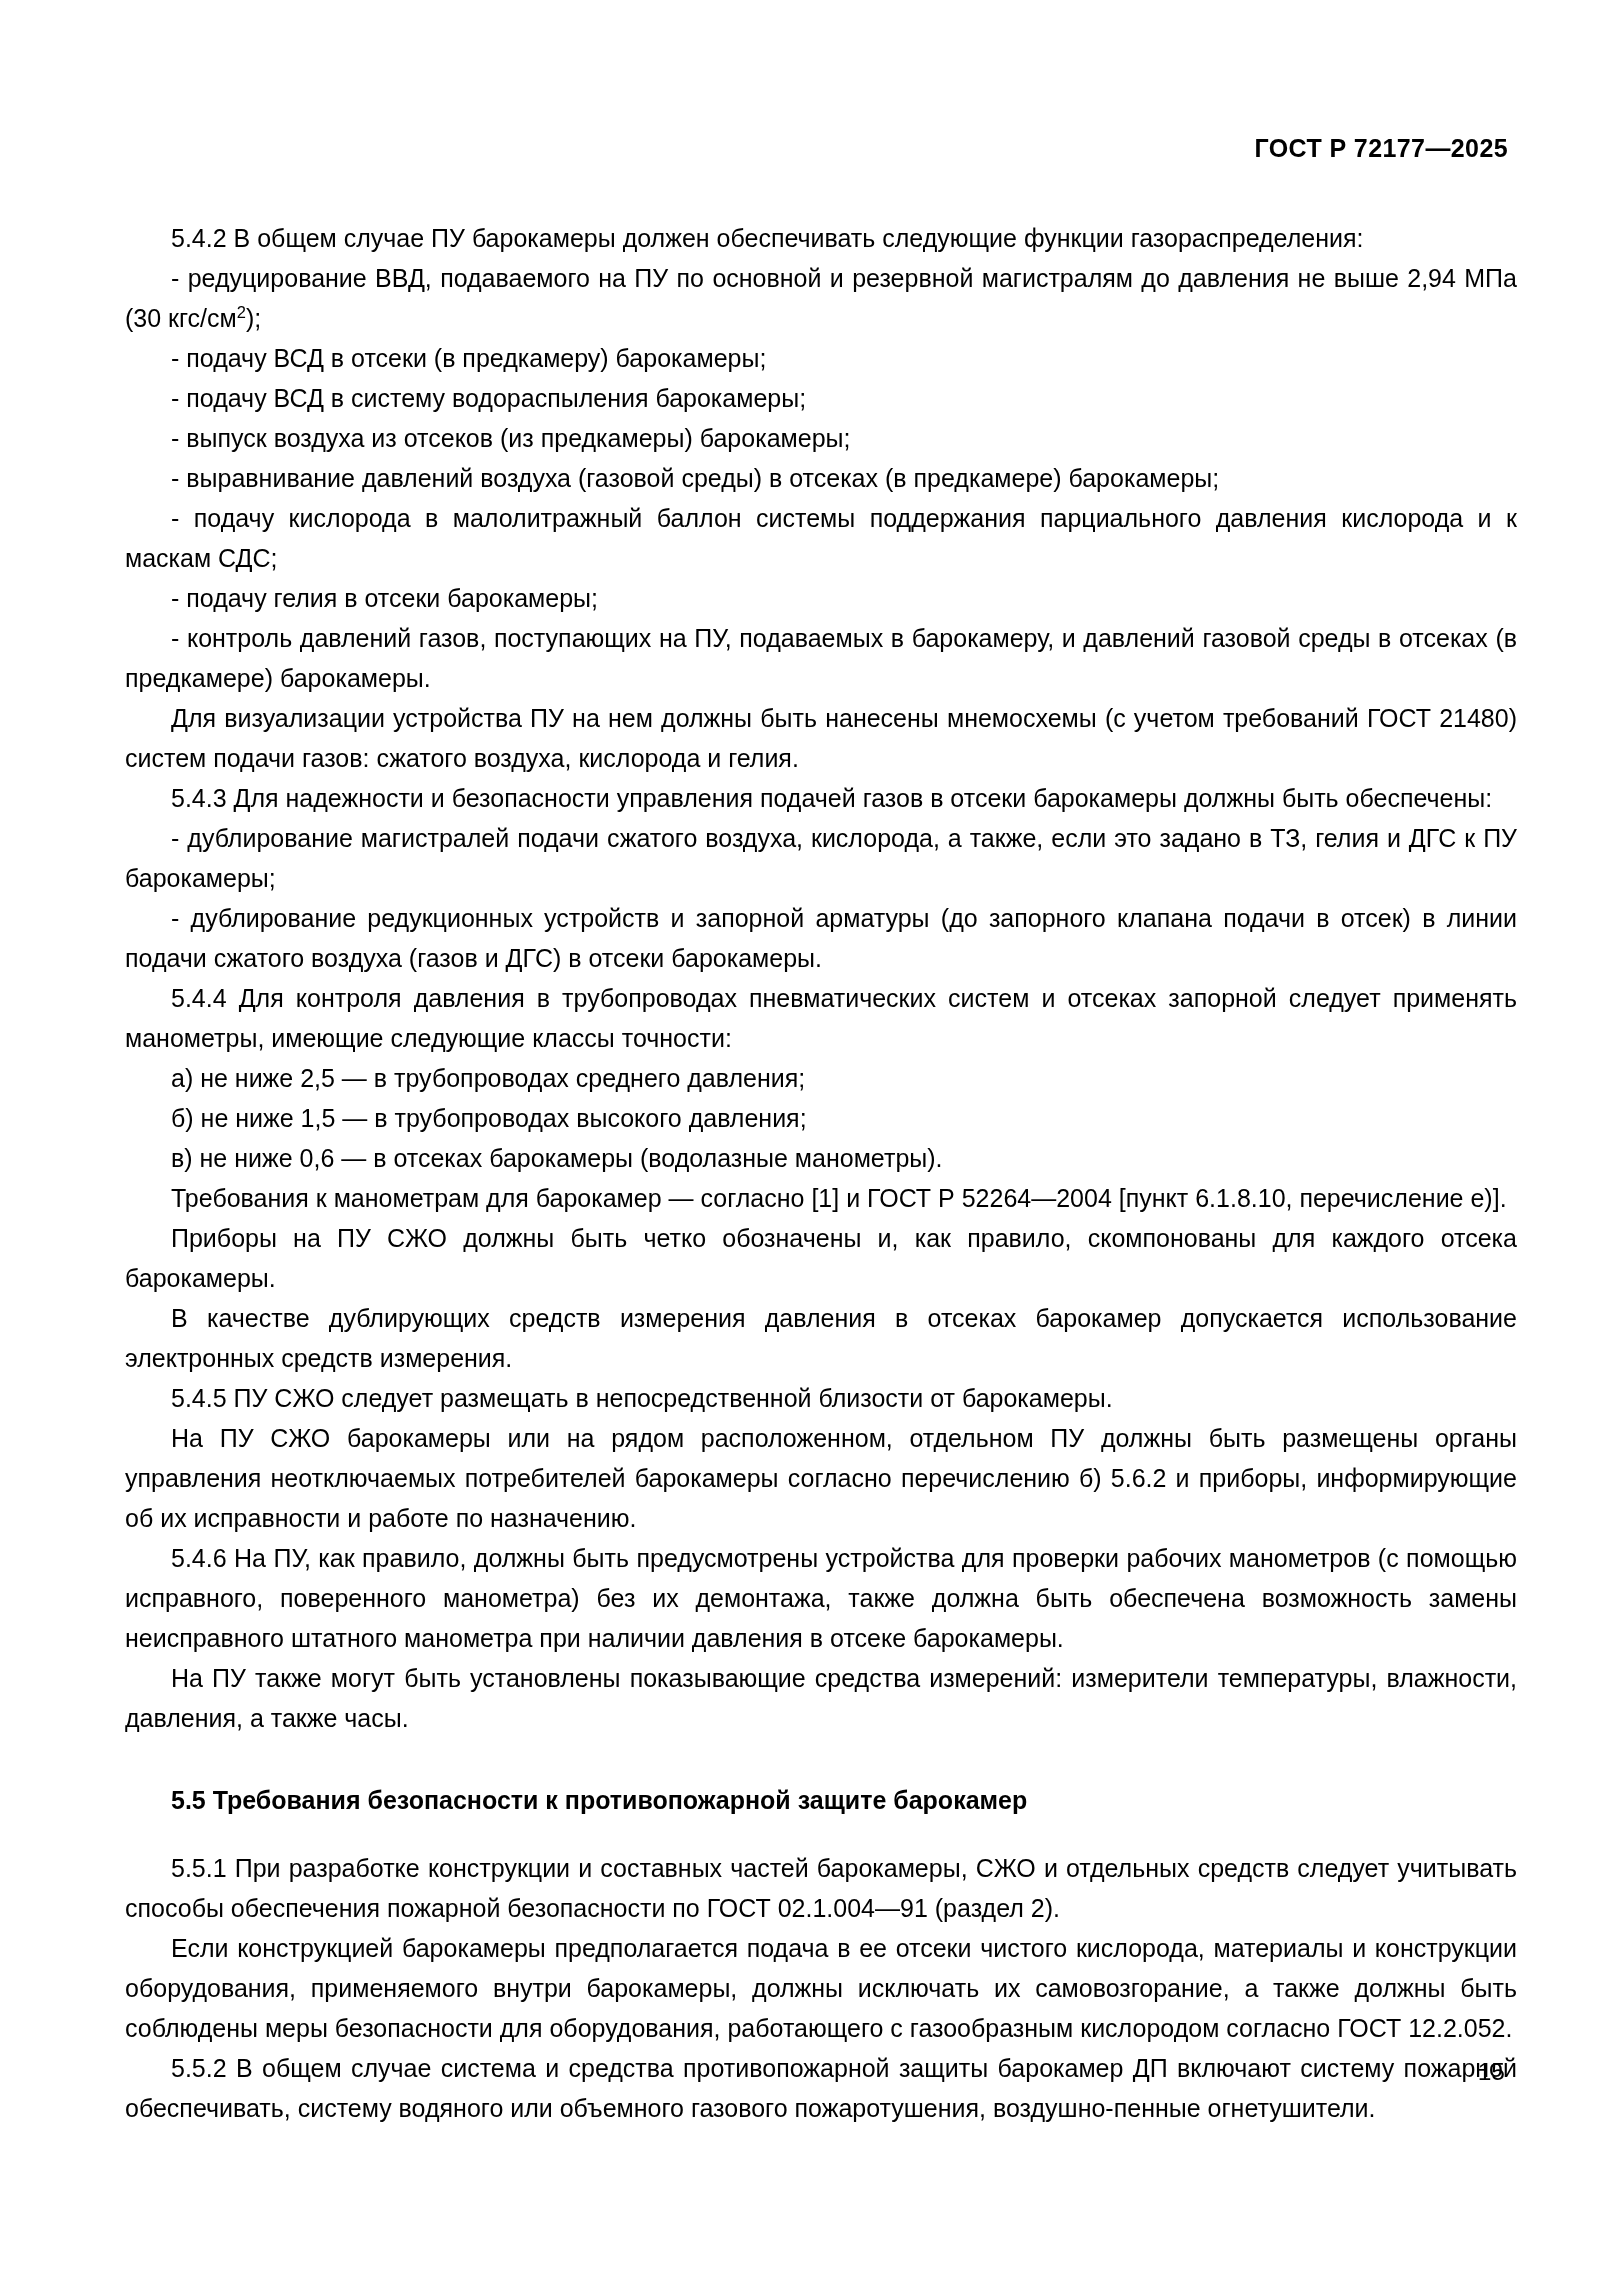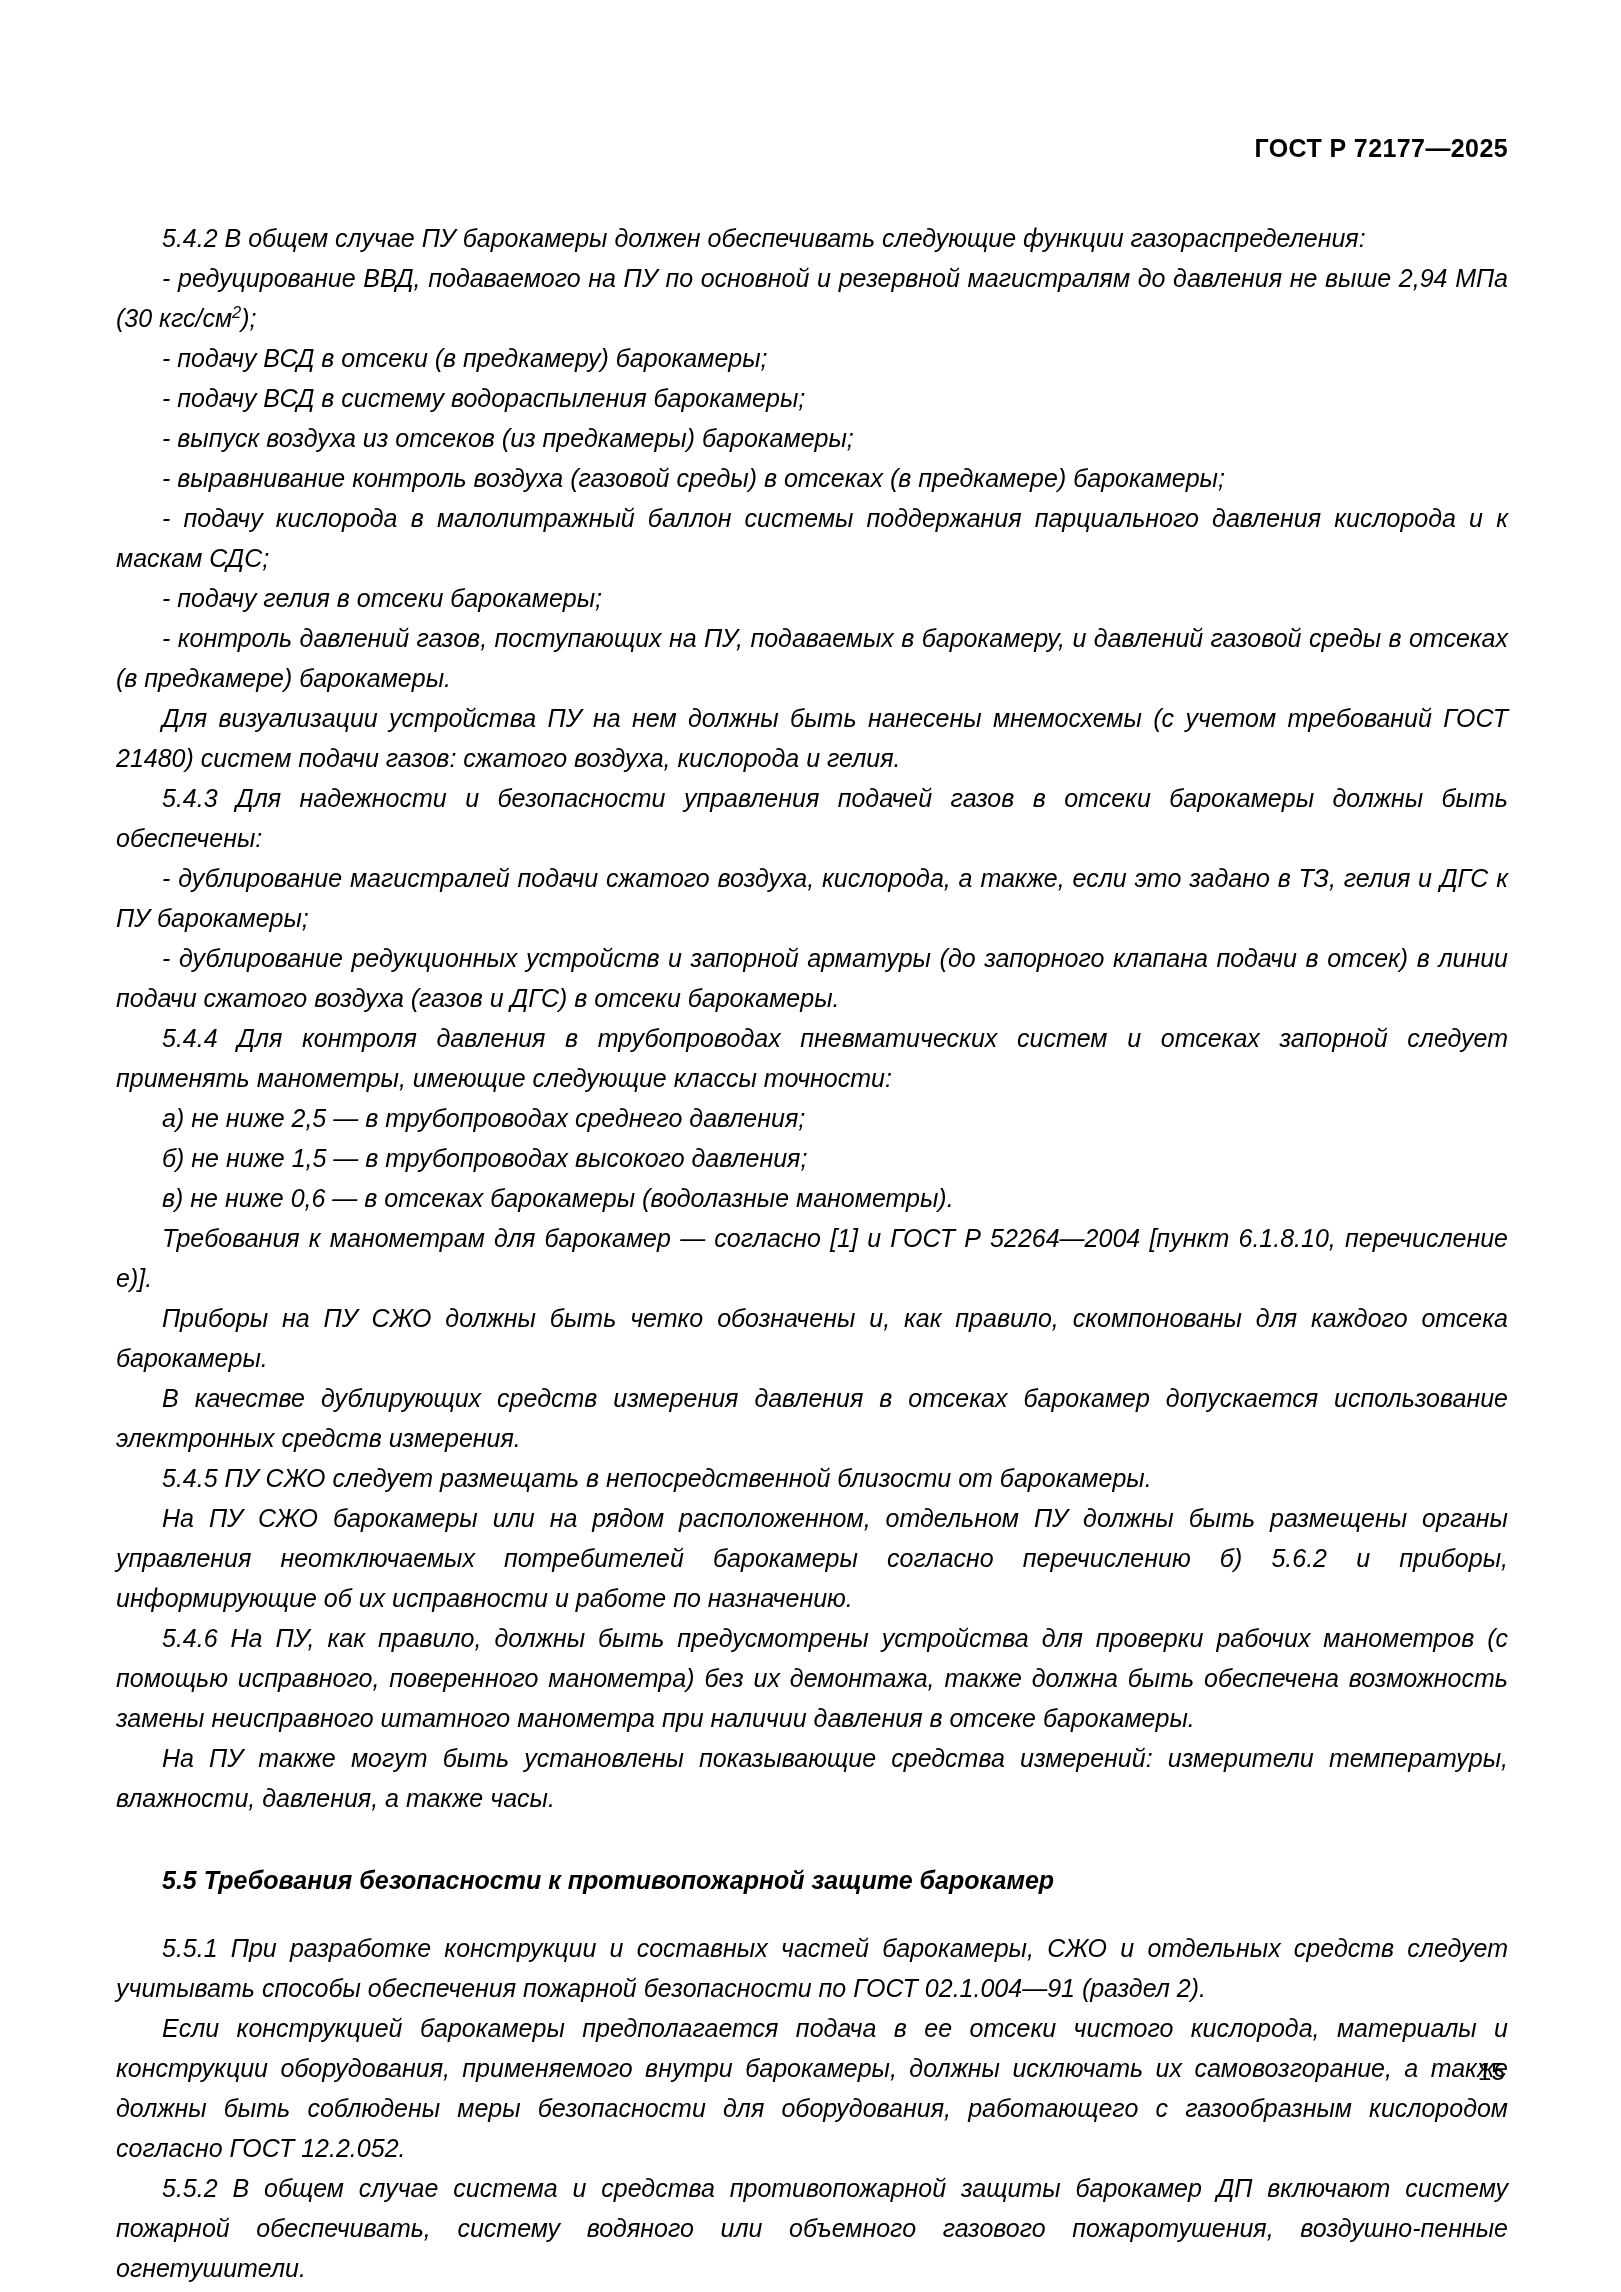--- a/index.html
+++ b/index.html
@@ -27,24 +27,23 @@
     top: 134px;
     right: 113px;
     font-size: 25px;
     font-weight: bold;
     letter-spacing: 0.4px;
     white-space: nowrap;
   }
   
   .content {
     position: absolute;
-    left: 116px;
+    left: 125px;
     top: 218px;
     width: 1392px;
-    font-style: italic;
   }
   p {
     margin: 0;
     font-size: 25px;
     line-height: 40px;
     text-align: justify;
     text-justify: inter-word;
     hyphens: manual;
   }
   p.indent {
@@ -88,21 +87,21 @@
 
   <div class="content">
 
     <p class="indent">5.4.2 В общем случае ПУ барокамеры должен обеспечивать следующие функции газораспределения:</p>
 
     <p class="dash"><span>- редуцирование ВВД, подаваемого на ПУ по основной и резервной магистралям до давления не выше 2,94 МПа (30 кгс/см</span><sup>2</sup><span>);</span></p>
 
     <p class="dash">- подачу ВСД в отсеки (в предкамеру) барокамеры;</p>
     <p class="dash">- подачу ВСД в систему водораспыления барокамеры;</p>
     <p class="dash">- выпуск воздуха из отсеков (из предкамеры) барокамеры;</p>
-    <p class="dash">- выравнивание контроль воздуха (газовой среды) в отсеках (в предкамере) барокамеры;</p>
+    <p class="dash">- выравнивание давлений воздуха (газовой среды) в отсеках (в предкамере) барокамеры;</p>
     <p class="dash">- подачу кислорода в малолитражный баллон системы поддержания парциального давления кислорода и к маскам СДС;</p>
     <p class="dash">- подачу гелия в отсеки барокамеры;</p>
     <p class="dash">- контроль давлений газов, поступающих на ПУ, подаваемых в барокамеру, и давлений газовой среды в отсеках (в предкамере) барокамеры.</p>
 
     <p class="indent">Для визуализации устройства ПУ на нем должны быть нанесены мнемосхемы (с учетом требований ГОСТ 21480) систем подачи газов: сжатого воздуха, кислорода и гелия.</p>
 
     <p class="indent">5.4.3 Для надежности и безопасности управления подачей газов в отсеки барокамеры должны быть обеспечены:</p>
     <p class="dash">- дублирование магистралей подачи сжатого воздуха, кислорода, а также, если это задано в ТЗ, гелия и ДГС к ПУ барокамеры;</p>
     <p class="dash">- дублирование редукционных устройств и запорной арматуры (до запорного клапана подачи в отсек) в линии подачи сжатого воздуха (газов и ДГС) в отсеки барокамеры.</p>
 

